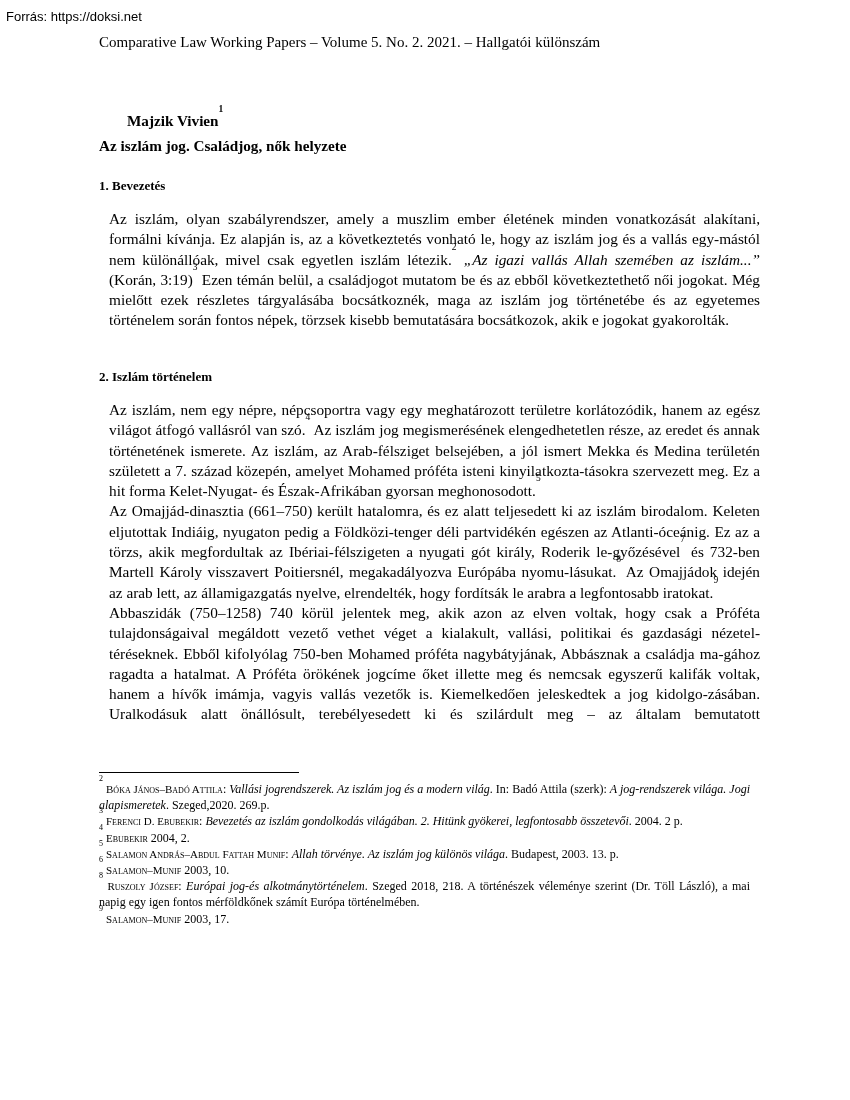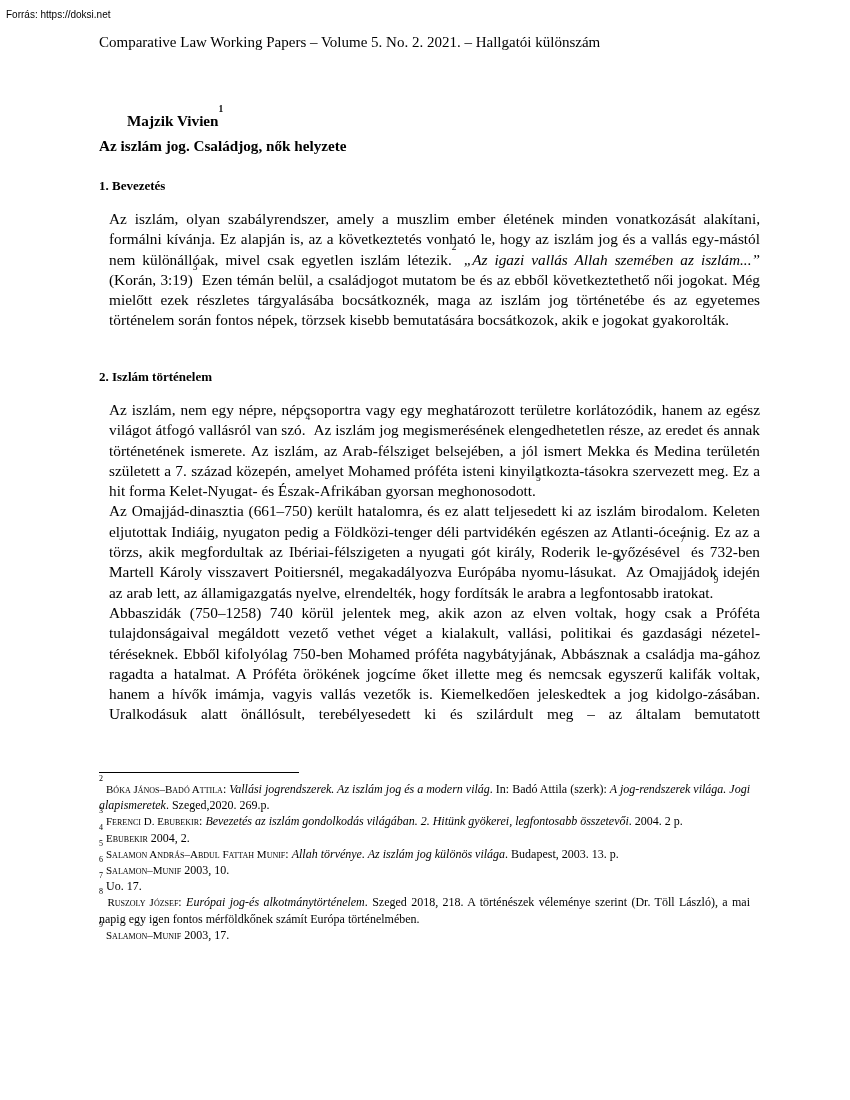--- a/index.html
+++ b/index.html
@@ -1,19 +1,19 @@
 <!DOCTYPE html>
 <html><head>
 <meta charset="utf-8">
 <style>
   html, body { margin: 0; padding: 0; background: #ffffff; }
   body { width: 850px; height: 1100px; position: relative; overflow: hidden; color: #000; }
   .source {
     position: absolute; left: 6px; top: 9px;
-    font-family: "Liberation Sans", sans-serif; font-size: 10px; color: #000;
+    font-family: "Liberation Sans", sans-serif; font-size: 13px; color: #000;
   }
   .page { position: absolute; left: 99px; top: 0; width: 651px;
     font-family: "Liberation Serif", serif; }
   .running-head { position: absolute; top: 34px; left: 0; font-size: 15px; white-space: nowrap; }
   .author { position: absolute; top: 112px; left: 0; font-size: 15.2px; font-weight: bold; margin-left: 28px; }
   .title { position: absolute; top: 137px; left: 0; font-size: 15.2px; font-weight: bold; }
   .h1 { position: absolute; left: 0; font-size: 13px; font-weight: bold; }
   .para { position: absolute; left: 10px; width: 651px; font-size: 15.3px; line-height: 20.3px;
     text-align: justify; hyphens: manual; }
   .para p { margin: 0; }
@@ -114,17 +114,16 @@
   </div>
 
   <div class="rule"></div>
 
   <div class="footnotes">
     <p class="fn"><sup>2</sup> <span class="sc">Bóka János–Badó Attila</span><span>: </span><i>Vallási jogrendszerek. Az iszlám jog és a modern világ</i><span>. In: Badó Attila (szerk): </span><i>A jog-rendszerek világa. Jogi alapismeretek</i><span>. Szeged,2020. 269.p.</span></p>
     <p class="fn"><sup>3</sup> <span class="sc">Ferenci D. Ebubekir</span><span>: </span><i>Bevezetés az iszlám gondolkodás világában. 2. Hitünk gyökerei, legfontosabb összetevői</i><span>. 2004. 2 p.</span></p>
     <p class="fn"><sup>4</sup> <span class="sc">Ebubekir</span><span> 2004, 2.</span></p>
     <p class="fn"><sup>5</sup> <span class="sc">Salamon András–Abdul Fattah Munif</span><span>: </span><i>Allah törvénye. Az iszlám jog különös világa</i><span>. Budapest, 2003. 13. p.</span></p>
     <p class="fn"><sup>6</sup> <span class="sc">Salamon–Munif</span><span> 2003, 10.</span></p>
-    <p class="fn"><sup>7</sup> <span>Uo. 17.</span></p>
     <p class="fn"><sup>8</sup> <span class="sc">Ruszoly József</span><span>: </span><i>Európai jog-és alkotmánytörténelem</i><span>. Szeged 2018, 218. A történészek véleménye szerint (Dr. Töll László), a mai napig egy igen fontos mérföldkőnek számít Európa történelmében.</span></p>
     <p class="fn"><sup>9</sup> <span class="sc">Salamon–Munif</span><span> 2003, 17.</span></p>
   </div>
 </div>
 
 </body></html>

